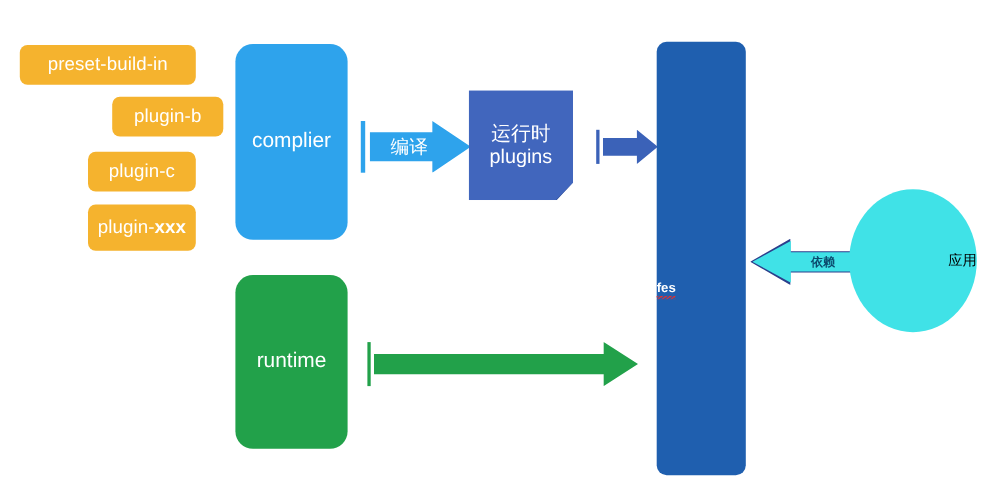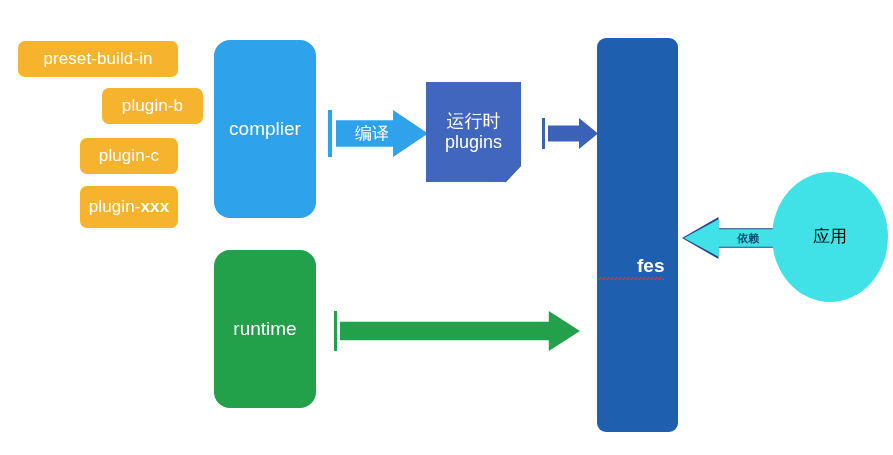--- a/index.html
+++ b/index.html
@@ -78,41 +78,41 @@
   #node-fes {
     left: 597px; top: 38px; width: 81px; height: 394px;
     background: #1F5FAF;
     border-radius: 9px;
     align-items: center;
     justify-content: flex-start;
   }
   #node-fes .fes-label {
     position: absolute;
     top: 217px;
-    font-size: 19px;
+    font-size: 12px;
     font-weight: 700;
     color: #ffffff;
     padding-bottom: 3px;
     background-image: repeating-linear-gradient(
         135deg,
         #e03030 0px, #e03030 1.2px,
         transparent 1.2px, transparent 2.4px);
     background-repeat: repeat-x;
     background-size: 4px 3px;
     background-position: left bottom;
-    padding-left: 40px;
   }
 
   
   #node-app {
     left: 772px; top: 172px; width: 116px; height: 130px;
     background: #40E2E7;
     border-radius: 50%;
     color: #000000;
-    font-size: 17px;
+    font-size: 13px;
+    justify-content: flex-end;
   }
 
   
   .arrow {
     position: absolute;
     box-sizing: border-box;
   }
   .arrow .tail-bar {
     position: absolute;
     left: 0; top: 0;

